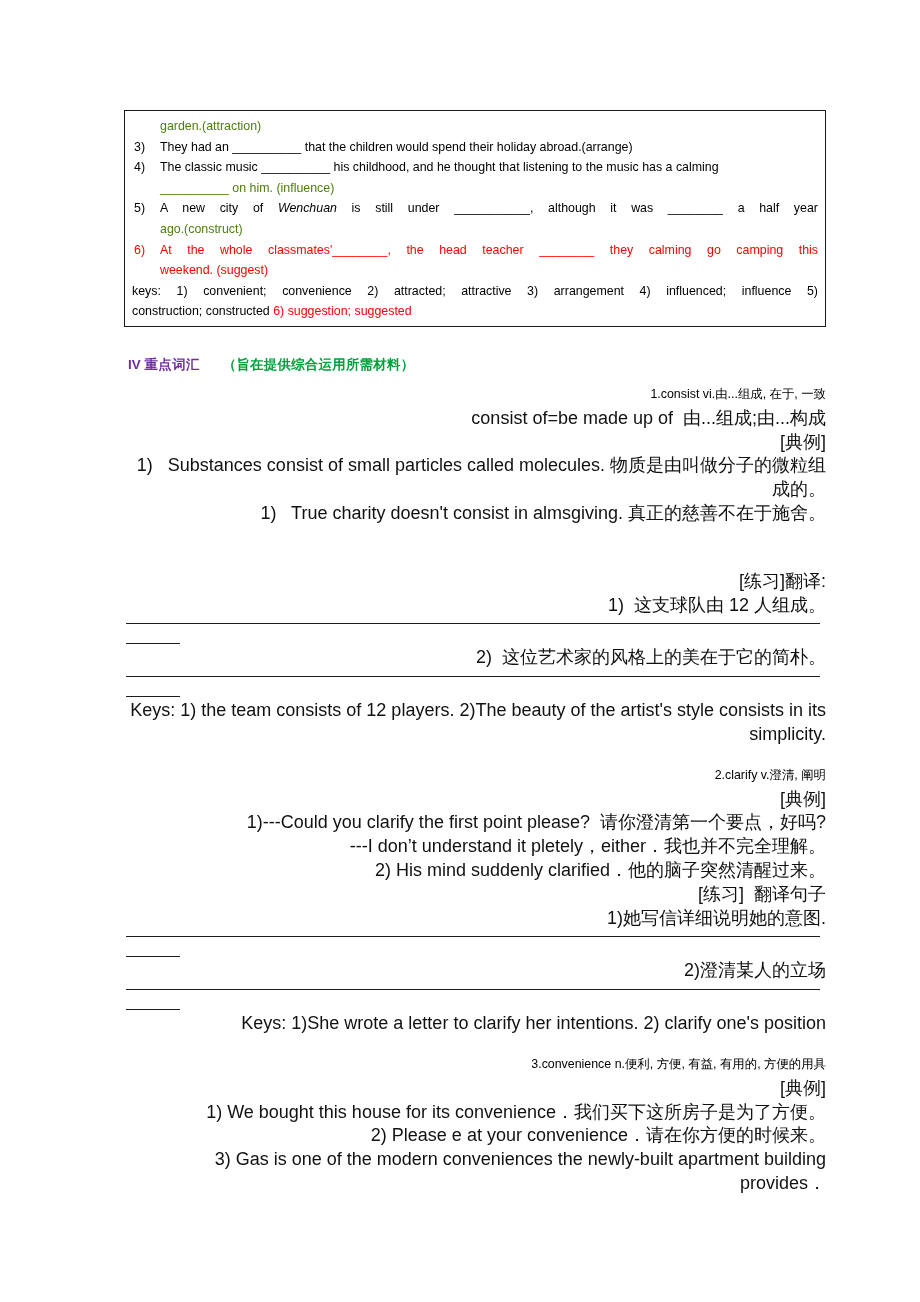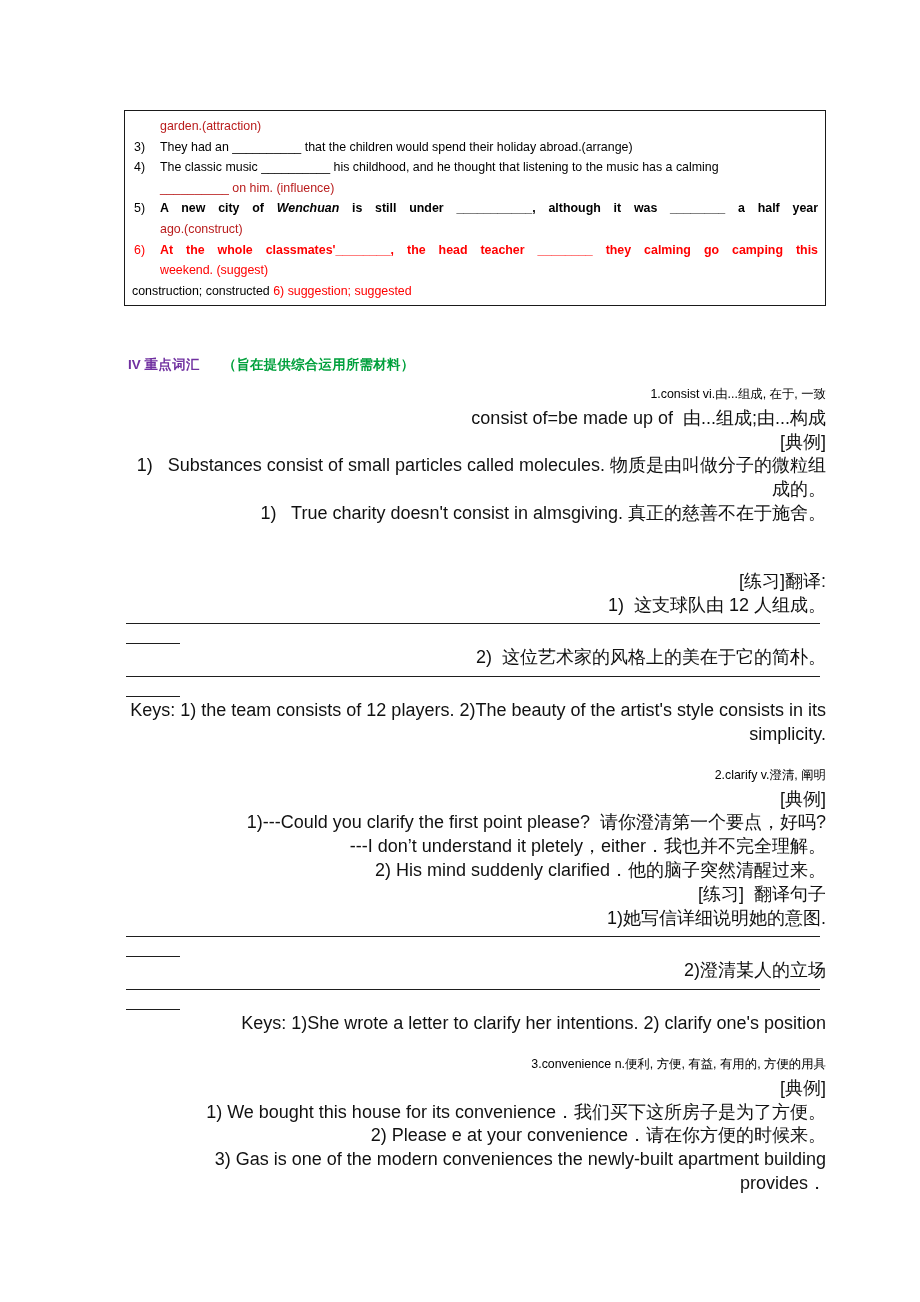--- a/index.html
+++ b/index.html
@@ -31,21 +31,21 @@
     top: 110px;
     width: 702px;
     border: 1px solid #1a1a1a;
     box-sizing: border-box;
     padding: 5px 7px 4px 7px;
   }
 
   .line {
     font-size: 12.4px;
     line-height: 20.6px;
-    color: #b91c1c;
+    color: #4d7c0f;
     white-space: normal;
   }
 
   .num-line {
     display: flex;
     align-items: flex-start;
     font-size: 12.4px;
     line-height: 20.6px;
   }
   .num-line > .num {
@@ -58,21 +58,20 @@
     flex: 1 1 auto;
     text-align: justify;
     text-justify: inter-word;
   }
   .cont-indent { padding-left: 28px; }
   .ital { font-style: italic; }
   .red { color: #ff0000; }
   .justify-hard {
     text-align: justify;
     text-align-last: justify;
-    font-weight: bold;
   }
   .justify-soft { text-align: justify; }
 
   .keys-line {
     font-size: 12.4px;
     line-height: 20.6px;
     text-align: justify;
   }
   .keys-line.first { text-align-last: justify; }
 
@@ -160,20 +159,21 @@
       <span class="txt justify-hard"><span>A new city of </span><span class="ital">Wenchuan</span><span> is still under ___________, although it was ________ a half year</span></span>
     </div>
     <div class="line cont-indent">ago.(construct)</div>
 
     <div class="num-line red">
       <span class="num">6)</span>
       <span class="txt justify-hard">At the whole classmates'________, the head teacher ________ they calming go camping this</span>
     </div>
     <div class="line cont-indent red">weekend. (suggest)</div>
 
+    <div class="keys-line first">keys: 1) convenient; convenience 2) attracted; attractive 3) arrangement 4) influenced; influence 5)</div>
     <div class="keys-line"><span>construction; constructed </span><span class="red">6) suggestion; suggested</span></div>
 
   </div>
 
   <div class="sec-head">
     <span class="roman">IV</span>
     <span class="cn">重点词汇</span>
     <span class="note">（旨在提供综合运用所需材料）</span>
   </div>
 

